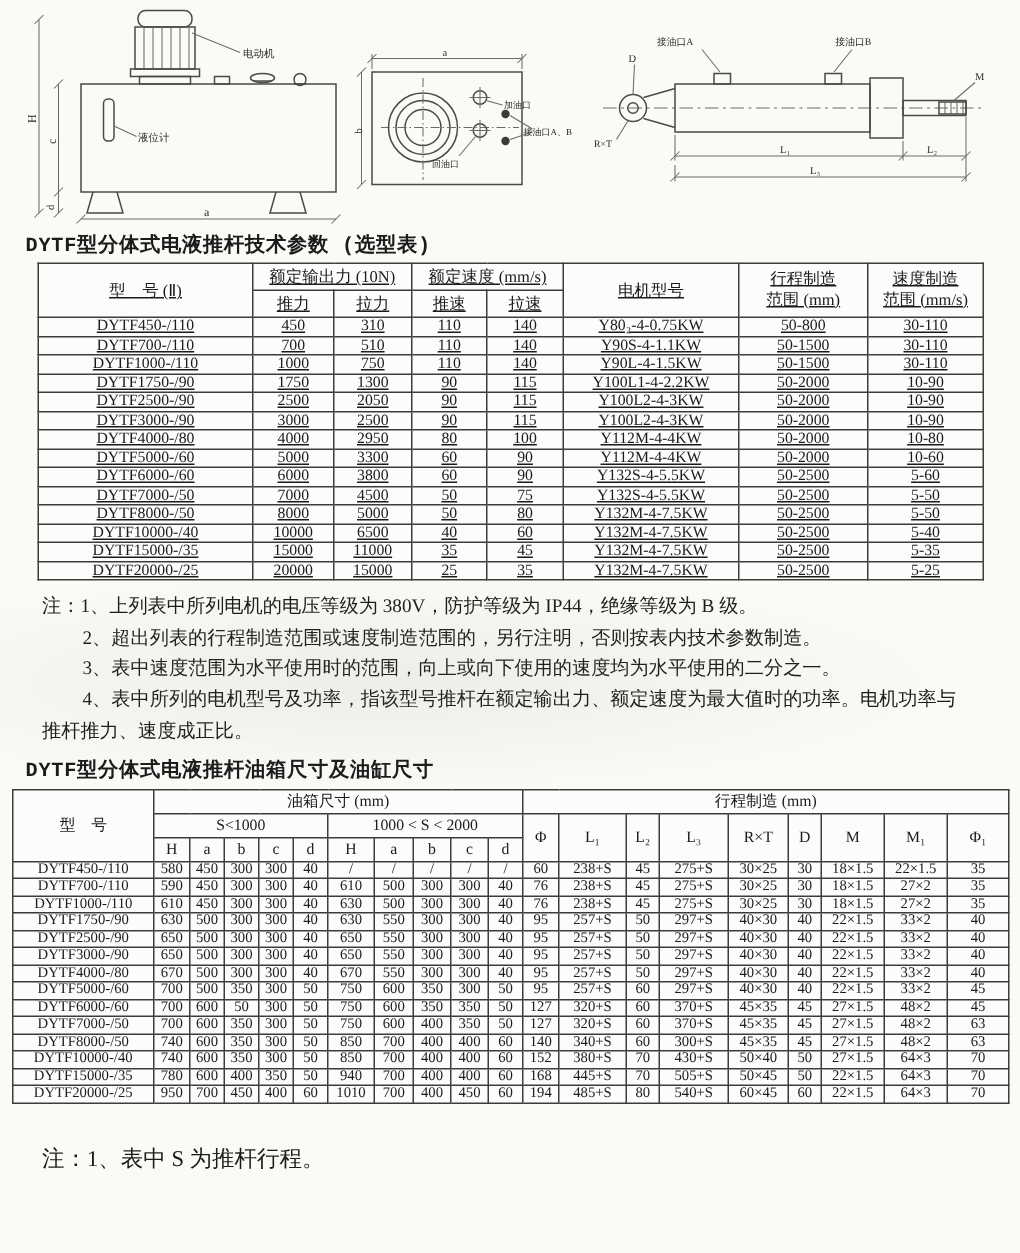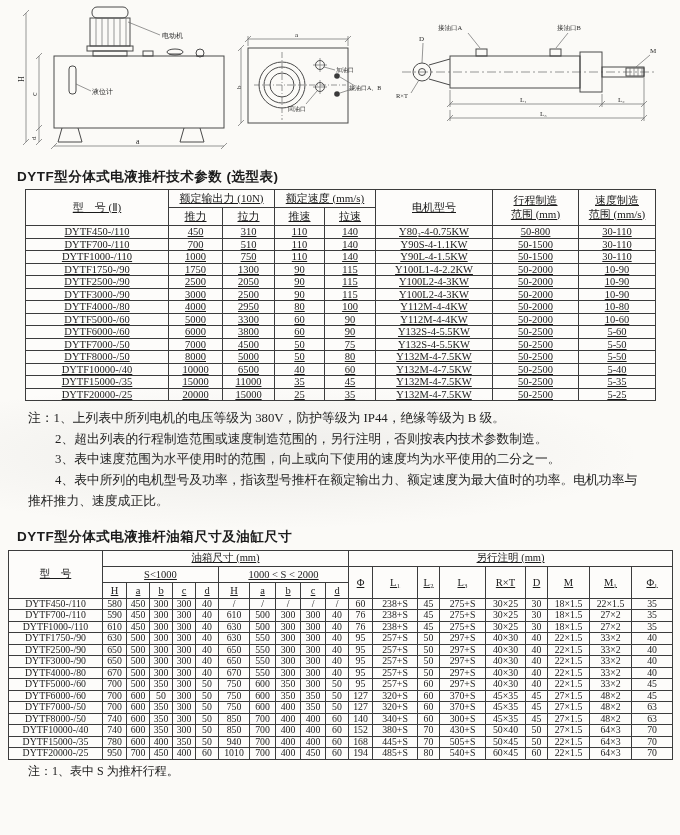--- a/index.html
+++ b/index.html
@@ -21,45 +21,45 @@
   .diagrams svg{position:absolute;}
   #svg-pump-side{left:12px;top:4px;}
   #svg-pump-front{left:236px;top:28px;}
   #svg-cylinder{left:392px;top:12px;}
   svg text{fill:#2a2a2a;font-family:"Liberation Serif",serif;}
   .ln{stroke:#4a4a4a;stroke-width:1;fill:none;}
   .thin{stroke:#6a6a6a;stroke-width:0.7;fill:none;}
   .fillc{fill:#3a3a3a;stroke:none;}
   
   .sec-title{
-    font-family:Liberation Sans, sans-serif;
+    font-family:Liberation Mono, monospace;
     font-weight:bold;font-size:13.5px;
-    margin:16px 0 3px 5px;
+    margin:2px 0 3px 5px;
     letter-spacing:0.5px;
     padding-left:12px;
   }
   
   table{border-collapse:collapse;table-layout:fixed;background:#fdfcfa;}
   th,td{
     border:1px solid #3c3c3c;
     text-align:center;vertical-align:middle;
     padding:0 1px;overflow:hidden;white-space:nowrap;
     font-weight:normal;
   }
   #table1{margin:2px 0 0 25px;width:630px;font-size:10.5px;text-decoration:underline;}
   #table1 thead th{font-size:11px;height:17px;}
   #table1 tbody td{height:11.5px;line-height:11.5px;}
   #table2{margin:4px 0 0 8px;width:664px;font-size:10px;}
-  #table2 thead th{font-size:10.5px;height:15px;text-decoration:underline;}
+  #table2 thead th{font-size:10.5px;height:15px;}
   #table2 tbody td{height:10.5px;line-height:10.5px;font-size:9.8px;}
   .pre{white-space:pre-line;line-height:1.25;margin-top:36px;}
   
   .notes{margin:7px 0 0 28px;width:614px;}
   .notes1{font-size:12.8px;line-height:1.62;}
-  .notes2{font-size:12px;line-height:1.85;margin-top:0;}
+  .notes2{font-size:15px;line-height:1.85;margin-top:24px;}
   .note{margin:0;}
   .note.hang{padding-left:28px;text-indent:-28px;}
   .note.indent{text-indent:27px;}
   .sec2-wrap{margin-top:6px;}
 </style>
 </head>
 <body>
 
 <div class="shade"></div>
 
@@ -389,21 +389,21 @@
     <col style="width:40px">
         <col style="width:22px">
         <col style="width:42px">
         <col style="width:42px">
         <col style="width:41px">
   </colgroup>
   <thead>
     <tr>
       <th rowspan="3">型　号</th>
       <th colspan="10">油箱尺寸 (mm)</th>
-      <th colspan="9">另行注明 (mm)</th>
+      <th colspan="9">行程制造 (mm)</th>
     </tr>
     <tr>
       <th colspan="5">S&lt;1000</th>
       <th colspan="5">1000 &lt; S &lt; 2000</th>
       <th rowspan="2">Φ</th>
       <th rowspan="2">L₁</th>
       <th rowspan="2">L₂</th>
       <th rowspan="2">L₃</th>
       <th rowspan="2">R×T</th>
       <th rowspan="2">D</th>

